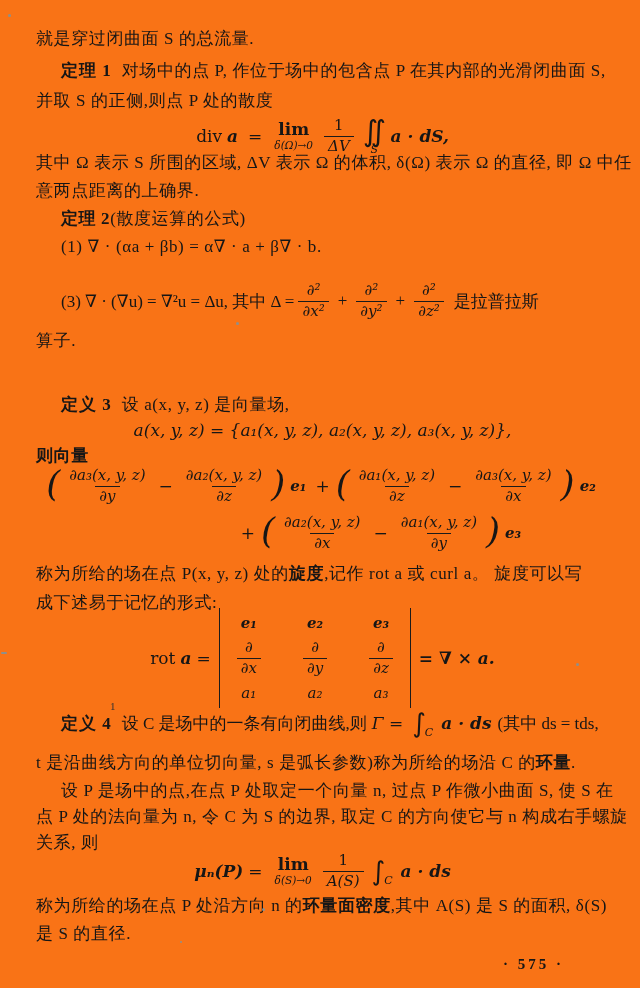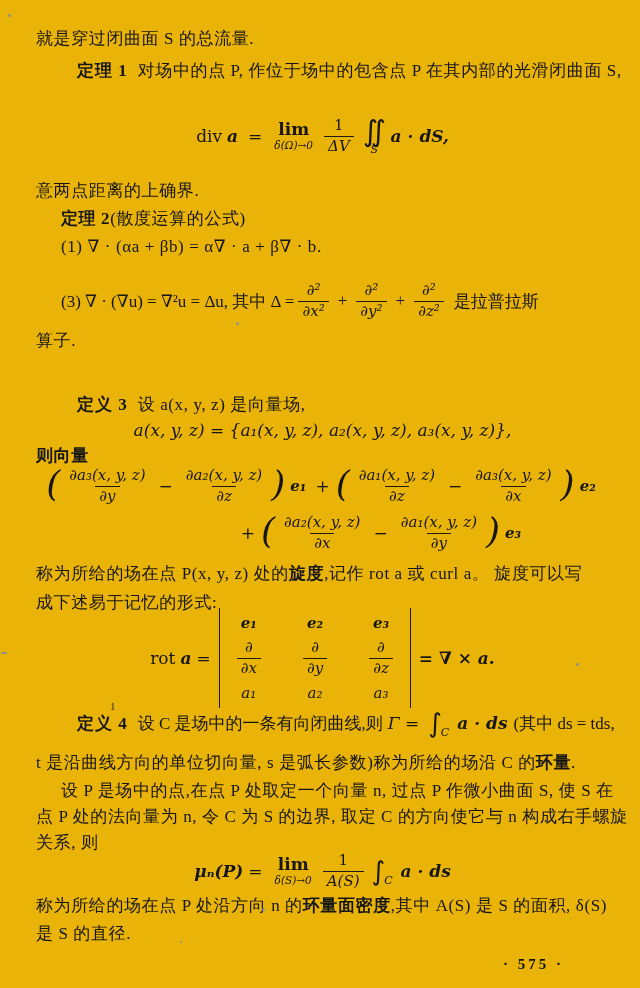--- a/index.html
+++ b/index.html
@@ -1,23 +1,23 @@
 <!DOCTYPE html>
 <html><head>
 <meta charset="utf-8">
 <style>
   html,body{margin:0;padding:0;background:#e9e9e6;}
   #page{
     position:relative;width:640px;height:988px;margin:0 auto;
-    background:#eab308;color:#161616;overflow:hidden;
+    background:#f97316;color:#161616;overflow:hidden;
     font-family:"Liberation Serif","DejaVu Serif",serif;
   }
   .t{position:absolute;font-size:17px;line-height:22px;letter-spacing:.6px;white-space:nowrap;}
   .b{font-weight:bold;}
-  .lbl{font-weight:bold;margin-right:10px;letter-spacing:1px;margin-left:16px;}
+  .lbl{font-weight:bold;margin-right:10px;letter-spacing:1px;}
   .it{font-style:italic;font-family:"DejaVu Serif","Liberation Serif",serif;}
   .vec{font-style:italic;font-weight:bold;font-family:"DejaVu Serif",serif;}
   .rm{font-style:normal;}
   
   .fx{position:absolute;display:flex;align-items:center;justify-content:center;
       font-family:"DejaVu Serif",serif;font-style:italic;font-size:17px;white-space:nowrap;}
   .fx .sp{margin:0 5px;}
   .fr{display:inline-flex;flex-direction:column;align-items:center;margin:0 4px;font-size:15px;line-height:1.15;}
   .fr .n{padding:0 4px 1px;}
   .fr .d{border-top:1.5px solid #1b1b1b;padding:1px 4px 0;}
@@ -44,40 +44,42 @@
 </head>
 <body>
 
 <div id="page">
 
   <div class="t" style="top:28px;left:36px">就是穿过闭曲面 S 的总流量.</div>
 
   <div class="t" style="top:60px;left:61px">
     <span class="lbl">定理 1</span><span>对场中的点 P, 作位于场中的包含点 P 在其内部的光滑闭曲面 S,</span>
   </div>
+  <div class="t" style="top:90px;left:36px">并取 S 的正侧,则点 P 处的散度</div>
 
   <div class="fx" style="top:110px;left:35px;width:575px;height:52px">
     <span class="rm">div</span>
     <span class="vec sp">a</span>
     <span class="rm sp">=</span>
     <span class="lim">
       <span class="l">lim</span>
       <span class="s">δ(Ω)→0</span>
     </span>
     <span class="fr">
       <span class="n rm">1</span>
       <span class="d">ΔV</span>
     </span>
     <span class="iint">
       <span class="g">∬</span>
       <span class="s">S</span>
     </span>
     <span class="vec">a · dS,</span>
   </div>
 
+  <div class="t" style="top:152px;left:36px">其中 Ω 表示 S 所围的区域, ΔV 表示 Ω 的体积, δ(Ω) 表示 Ω 的直径, 即 Ω 中任</div>
   <div class="t" style="top:180px;left:36px">意两点距离的上确界.</div>
 
   <div class="t" style="top:208px;left:61px">
     <span class="b">定理 2</span><span>(散度运算的公式)</span>
   </div>
   <div class="t" style="top:236px;left:61px">(1) ∇ · (αa + βb) = α∇ · a + β∇ · b.</div>
 
   <div class="fx" style="top:278px;left:61px;height:46px;justify-content:space-between;font-style:normal;font-family:'Liberation Serif','DejaVu Serif',serif">
     <span>(3) ∇ · (∇u) = ∇²u = Δu,  其中  Δ =</span>
     <span class="fr it">

